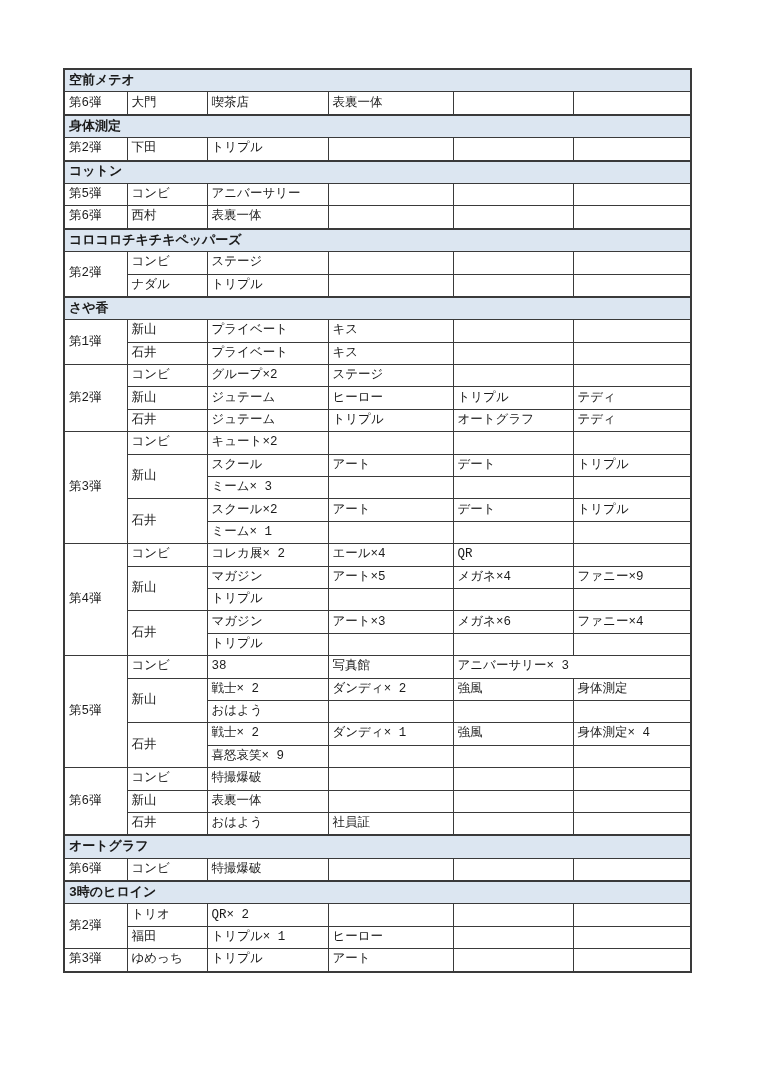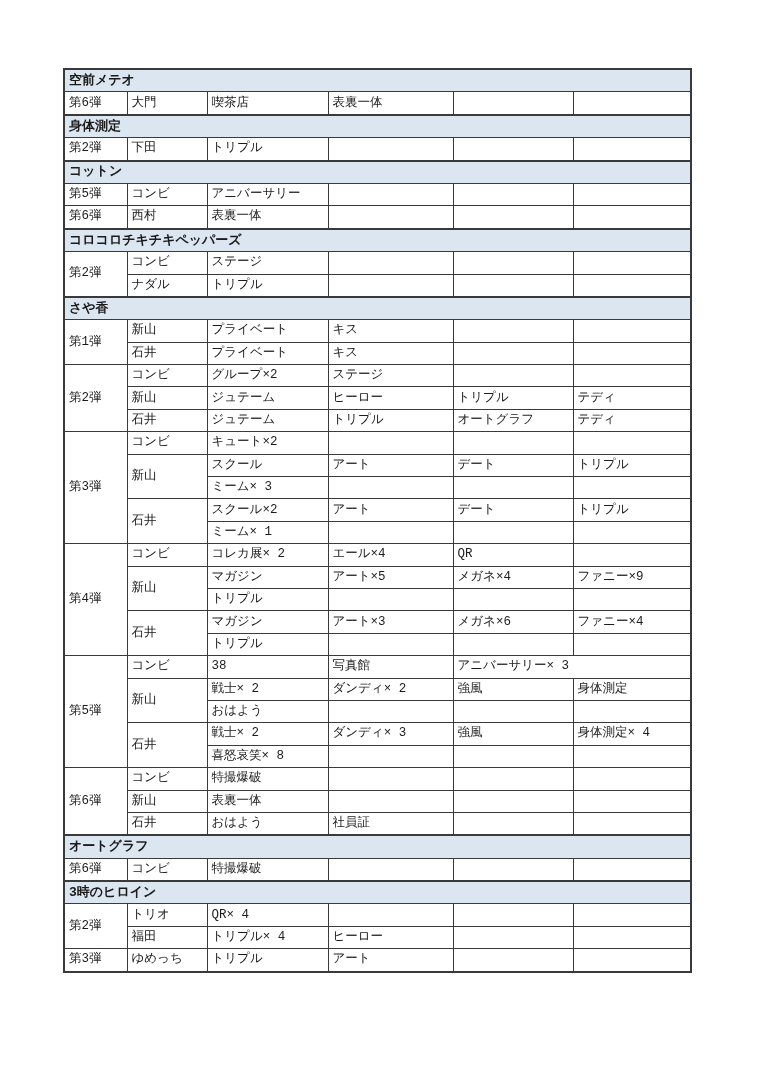--- a/index.html
+++ b/index.html
@@ -241,26 +241,26 @@
         </tr>
         <tr>
           <td>おはよう</td>
           <td></td>
           <td></td>
           <td></td>
         </tr>
         <tr>
           <td rowspan="2">石井</td>
           <td>戦士× 2</td>
-          <td>ダンディ× 3</td>
+          <td>ダンディ× 1</td>
           <td>強風</td>
           <td>身体測定× 4</td>
         </tr>
         <tr>
-          <td>喜怒哀笑× 8</td>
+          <td>喜怒哀笑× 9</td>
           <td></td>
           <td></td>
           <td></td>
         </tr>
         <tr>
           <td rowspan="3">第6弾</td>
           <td>コンビ</td>
           <td>特撮爆破</td>
           <td></td>
           <td></td>
@@ -290,28 +290,28 @@
           <td></td>
           <td></td>
           <td></td>
         </tr>
         <tr class="sec">
           <td colspan="6">3時のヒロイン</td>
         </tr>
         <tr>
           <td rowspan="2">第2弾</td>
           <td>トリオ</td>
-          <td>QR× 4</td>
+          <td>QR× 2</td>
           <td></td>
           <td></td>
           <td></td>
         </tr>
         <tr>
           <td>福田</td>
-          <td>トリプル× 4</td>
+          <td>トリプル× 1</td>
           <td>ヒーロー</td>
           <td></td>
           <td></td>
         </tr>
         <tr>
           <td>第3弾</td>
           <td>ゆめっち</td>
           <td>トリプル</td>
           <td>アート</td>
           <td></td>

